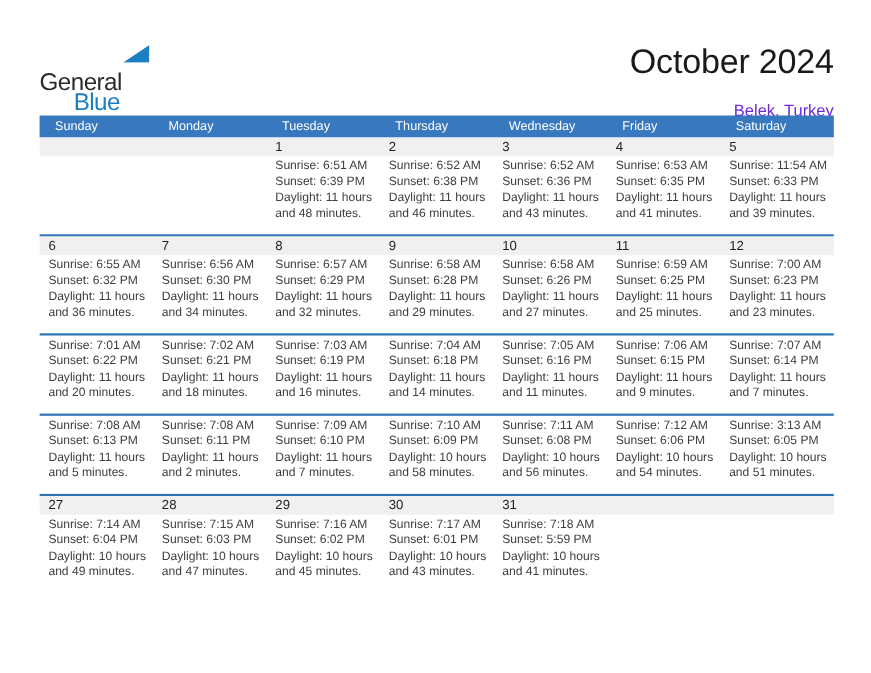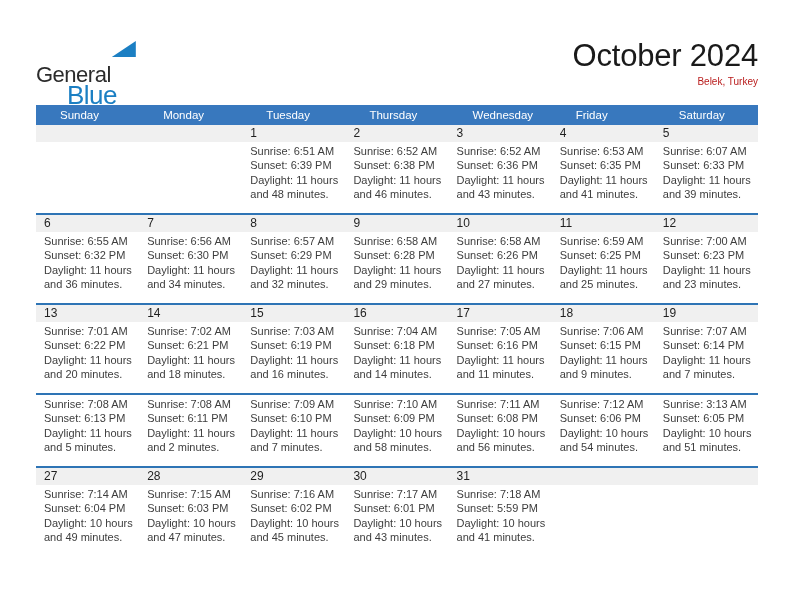--- a/index.html
+++ b/index.html
@@ -5,33 +5,33 @@
   html,body{margin:0;padding:0;background:#ffffff;}
   #page{position:relative;width:792px;height:612px;background:#fff;overflow:hidden;
         font-family:"Liberation Sans","DejaVu Sans",sans-serif;}
 
   
   .logo{position:absolute;left:36px;top:40px;line-height:1;}
   .logo-line1{display:flex;align-items:flex-start;}
   .logo-word1{font-size:22px;font-weight:500;color:#2b2b2b;letter-spacing:-0.5px;margin-top:24px;}
   .logo-tri{width:24px;height:16px;margin:1px 0 0 1px;background:var(--logo-blue);
             clip-path:polygon(0 100%,100% 0,100% 100%);}
-  .logo-word2{font-size:26px;font-weight:500;color:var(--logo-blue);
+  .logo-word2{font-size:22px;font-weight:500;color:var(--logo-blue);
               letter-spacing:-0.5px;margin:-4px 0 0 31px;}
 
   
   .title-block{position:absolute;right:34px;top:38px;text-align:right;}
   .page-title{font-size:31px;font-weight:500;color:#1a1a1a;letter-spacing:-0.2px;}
-  .page-subtitle{font-size:10px;font-weight:400;color:#b91c1c;margin-top:2px;}
+  .page-subtitle{font-size:15px;font-weight:400;color:#6d28d9;margin-top:18px;}
 
   
   .calendar{position:absolute;left:36px;top:105px;width:722px;}
   .weekday-row{display:flex;background:var(--header-bg);height:20px;}
   .weekday-cell{flex:1;color:var(--header-text);font-size:11.5px;line-height:20px;
-                padding-left:24px;overflow:hidden;white-space:nowrap;}
+                padding-left:14px;overflow:hidden;white-space:nowrap;}
   .week-row{border-top:2px solid var(--divider);}
   .week-row.first{border-top:none;}
   .daynum-strip{display:flex;background:var(--daynum-bg);height:17px;}
   .daynum-cell{flex:1;font-size:12px;line-height:17px;padding-left:8px;color:#1f1f1f;}
   .content-row{display:flex;height:71px;}
   .day-cell{flex:1;padding:2px 0 0 8px;overflow:visible;}
   .cell-line{font-size:11px;line-height:14.3px;color:#3d3d3d;white-space:nowrap;}
 </style>
 </head>
 <body>
@@ -93,21 +93,21 @@
               <div class="cell-line">Daylight: 11 hours</div>
               <div class="cell-line">and 43 minutes.</div>
             </div>
             <div class="day-cell">
               <div class="cell-line">Sunrise: 6:53 AM</div>
               <div class="cell-line">Sunset: 6:35 PM</div>
               <div class="cell-line">Daylight: 11 hours</div>
               <div class="cell-line">and 41 minutes.</div>
             </div>
             <div class="day-cell">
-              <div class="cell-line">Sunrise: 6:07 AM</div>
+              <div class="cell-line">Sunrise: 11:54 AM</div>
               <div class="cell-line">Sunset: 6:33 PM</div>
               <div class="cell-line">Daylight: 11 hours</div>
               <div class="cell-line">and 39 minutes.</div>
             </div>
           </div>
         </div>
         <div class="week-row">
           <div class="daynum-strip">
             <div class="daynum-cell">6</div>
             <div class="daynum-cell">7</div>
@@ -156,29 +156,20 @@
             </div>
             <div class="day-cell">
               <div class="cell-line">Sunrise: 7:00 AM</div>
               <div class="cell-line">Sunset: 6:23 PM</div>
               <div class="cell-line">Daylight: 11 hours</div>
               <div class="cell-line">and 23 minutes.</div>
             </div>
           </div>
         </div>
         <div class="week-row">
-          <div class="daynum-strip">
-            <div class="daynum-cell">13</div>
-            <div class="daynum-cell">14</div>
-            <div class="daynum-cell">15</div>
-            <div class="daynum-cell">16</div>
-            <div class="daynum-cell">17</div>
-            <div class="daynum-cell">18</div>
-            <div class="daynum-cell">19</div>
-          </div>
           <div class="content-row">
             <div class="day-cell">
               <div class="cell-line">Sunrise: 7:01 AM</div>
               <div class="cell-line">Sunset: 6:22 PM</div>
               <div class="cell-line">Daylight: 11 hours</div>
               <div class="cell-line">and 20 minutes.</div>
             </div>
             <div class="day-cell">
               <div class="cell-line">Sunrise: 7:02 AM</div>
               <div class="cell-line">Sunset: 6:21 PM</div>

